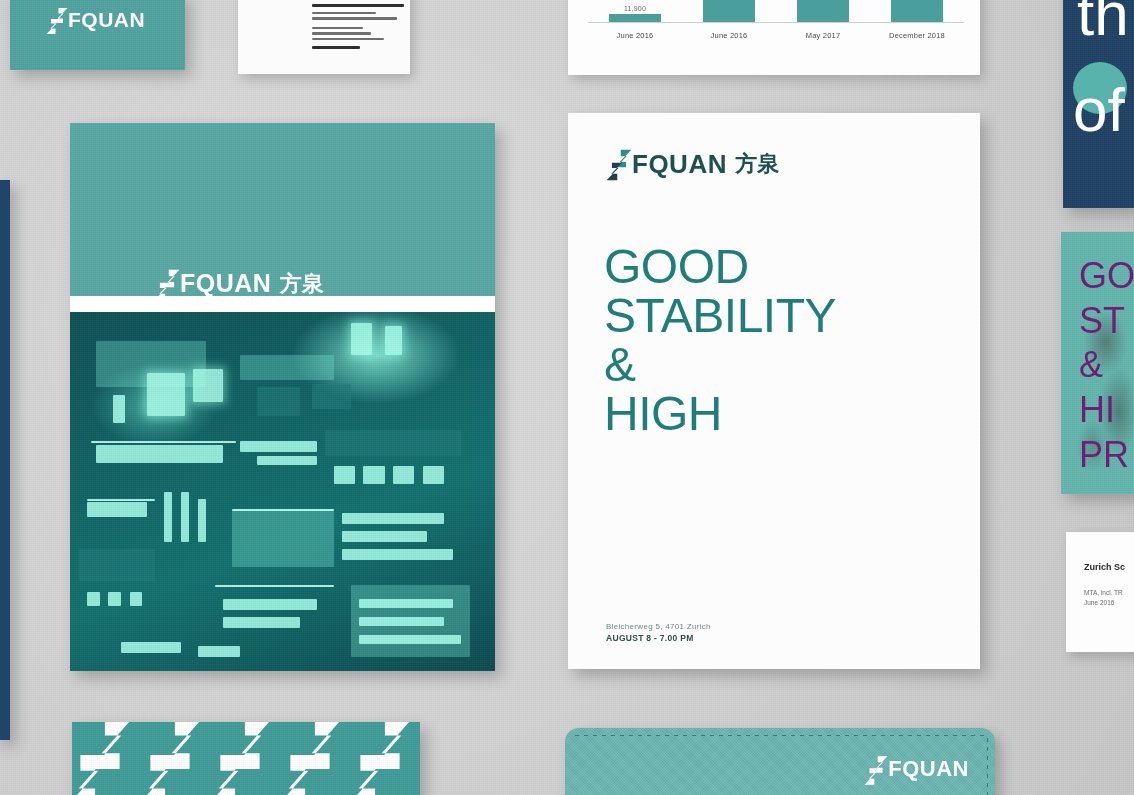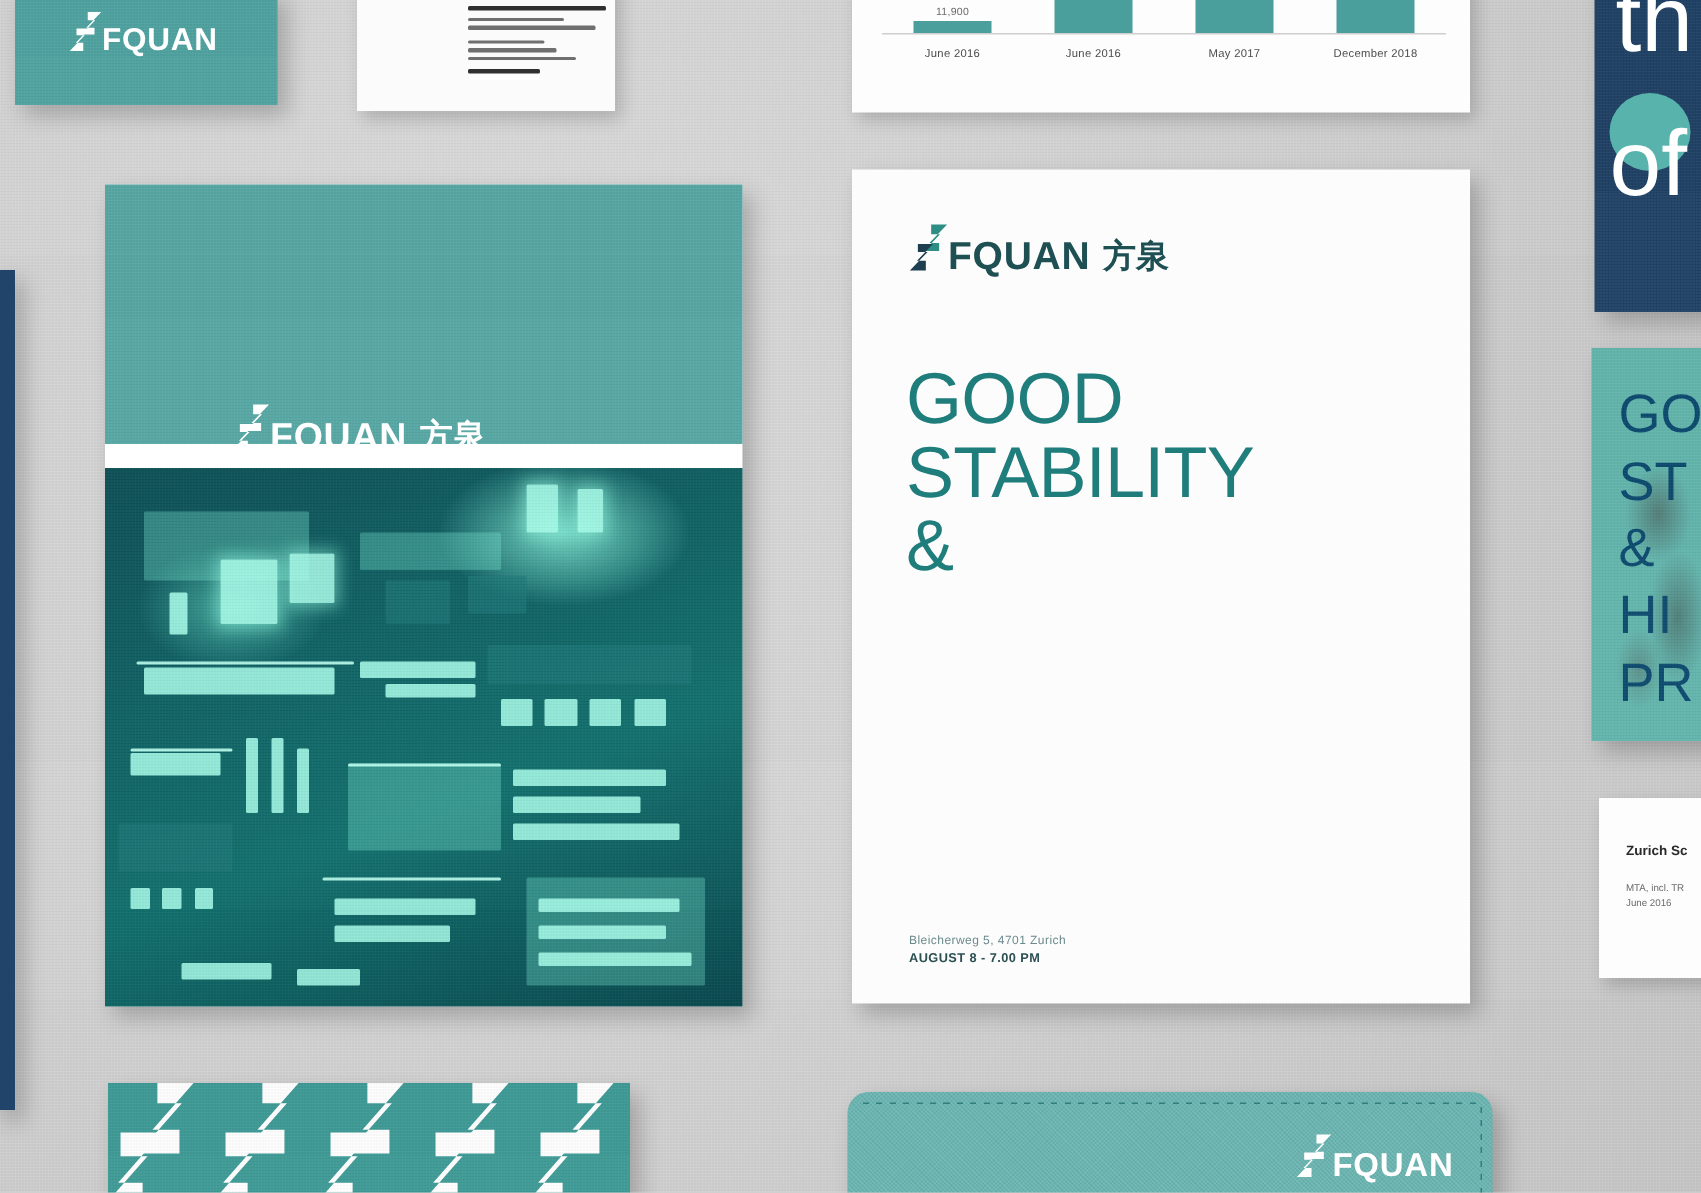--- a/index.html
+++ b/index.html
@@ -16,21 +16,21 @@
       repeating-linear-gradient(90deg, rgba(255,255,255,.03) 0 1px, rgba(0,0,0,.015) 1px 2px),
       radial-gradient(circle at 30% 40%, #dcdcdc 0%, #cfcfcf 60%, #c7c7c7 100%);
     pointer-events:none;
   }
   .card{position:absolute;box-sizing:border-box;}
   .sh{box-shadow:6px 7px 14px rgba(0,0,0,.22);}
   .sh-soft{box-shadow:4px 5px 11px rgba(0,0,0,.18);}
 
   
   .mark{display:inline-block;vertical-align:middle;}
-  .logo-row{display:flex;align-items:flex-end;}
+  .logo-row{display:flex;align-items:flex-start;}
   .logo-word{
     font-weight:700;letter-spacing:.5px;white-space:nowrap;
   }
   .logo-cn{font-weight:700;margin-left:.38em;white-space:nowrap;}
 
   
   #card-tl{
     left:10px;top:-8px;width:175px;height:78px;
     background:#4fa3a0;
   }
@@ -112,21 +112,21 @@
     left:1061px;top:232px;width:92px;height:262px;background:#63b5ad;overflow:hidden;
   }
   .hand{
     position:absolute;left:6px;top:46px;width:86px;height:215px;
     background:
       radial-gradient(ellipse 30px 44px at 45% 30%, rgba(70,80,78,.55), rgba(0,0,0,0) 72%),
       radial-gradient(ellipse 26px 60px at 60% 62%, rgba(60,72,70,.5), rgba(0,0,0,0) 74%),
       radial-gradient(ellipse 20px 34px at 30% 78%, rgba(80,92,88,.42), rgba(0,0,0,0) 76%);
     filter:blur(.6px);
   }
-  .tp-text{position:absolute;left:18px;top:22px;color:#0c4a6e;font-size:36px;line-height:1.24;font-weight:400;}
+  .tp-text{position:absolute;left:18px;top:22px;color:#701a75;font-size:36px;line-height:1.24;font-weight:400;}
 
   
   #card-spec{
     left:1066px;top:532px;width:88px;height:120px;background:#fdfdfd;
   }
   .spec-title{position:absolute;left:18px;top:30px;font-size:9px;font-weight:700;color:#2a2a2a;filter:blur(.3px);white-space:nowrap;}
   .spec-sub{position:absolute;left:18px;top:56px;font-size:6.5px;color:#6a6a6a;line-height:1.5;filter:blur(.35px);white-space:nowrap;}
 
   
   #card-edge{
@@ -288,20 +288,21 @@
       </svg>
     </span>
     <span class="logo-word">FQUAN</span>
     <span class="logo-cn">方泉</span>
   </div>
 
   <div class="poster-head">
     <div>GOOD</div>
     <div>STABILITY</div>
     <div>&amp;</div>
+    <div>HIGH</div>
   </div>
 
   <div class="poster-foot">
     <div class="pf-1">Bleicherweg 5, 4701 Zurich</div>
     <div class="pf-2">AUGUST 8 - 7.00 PM</div>
   </div>
 </div>
 
 <div class="card sh" id="card-navy">
   <div class="grain"></div>

